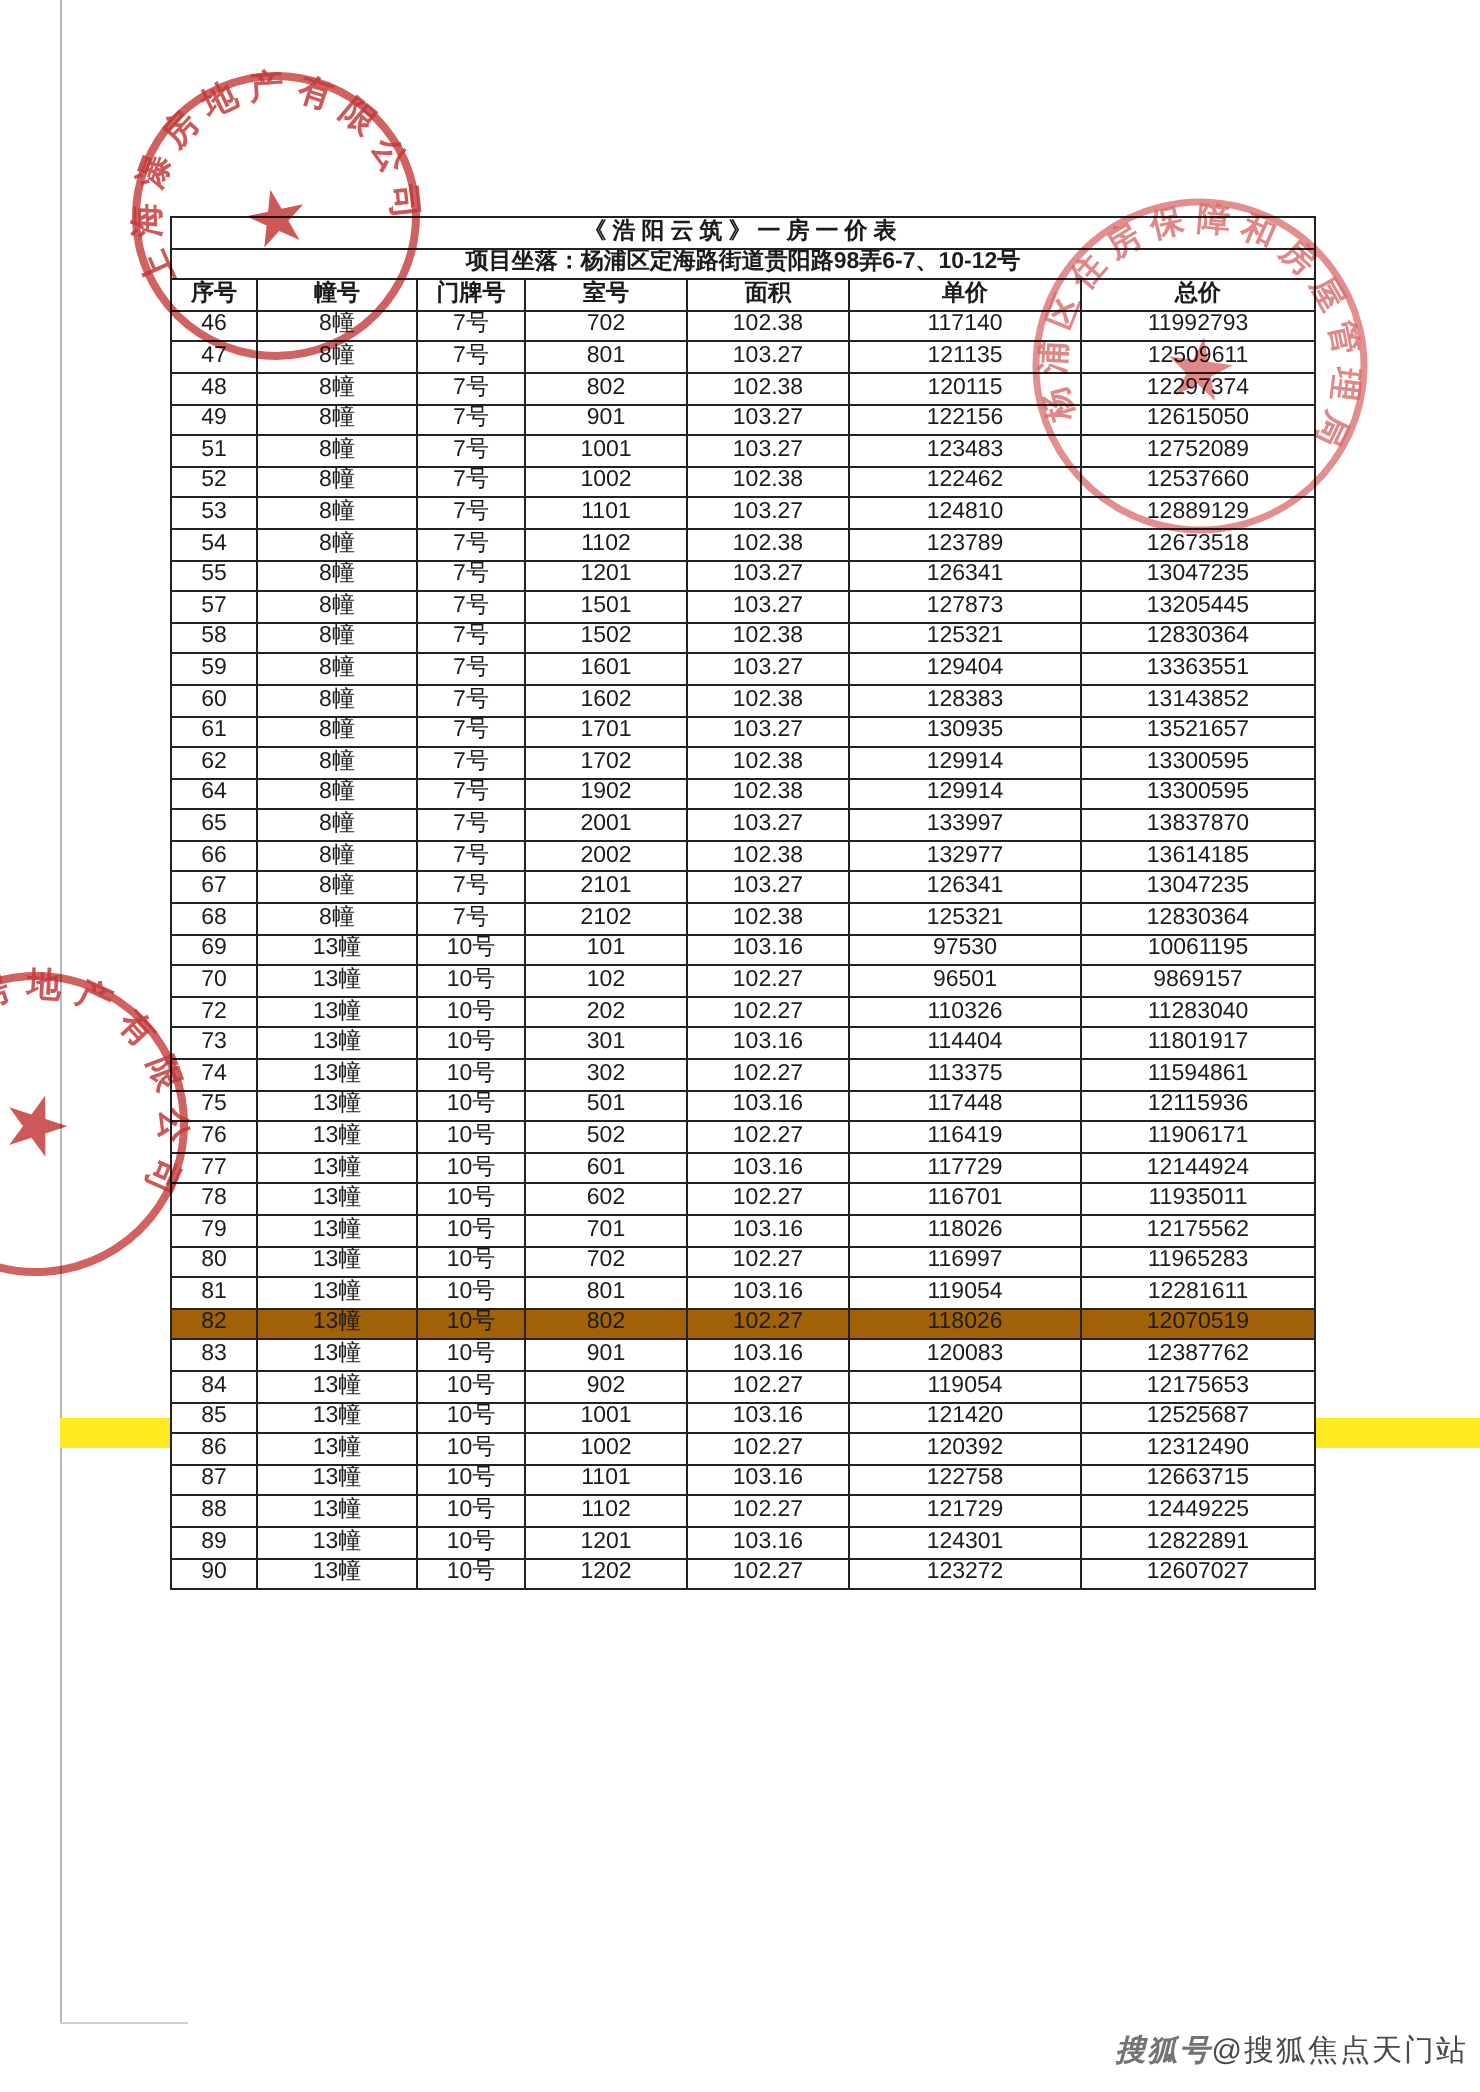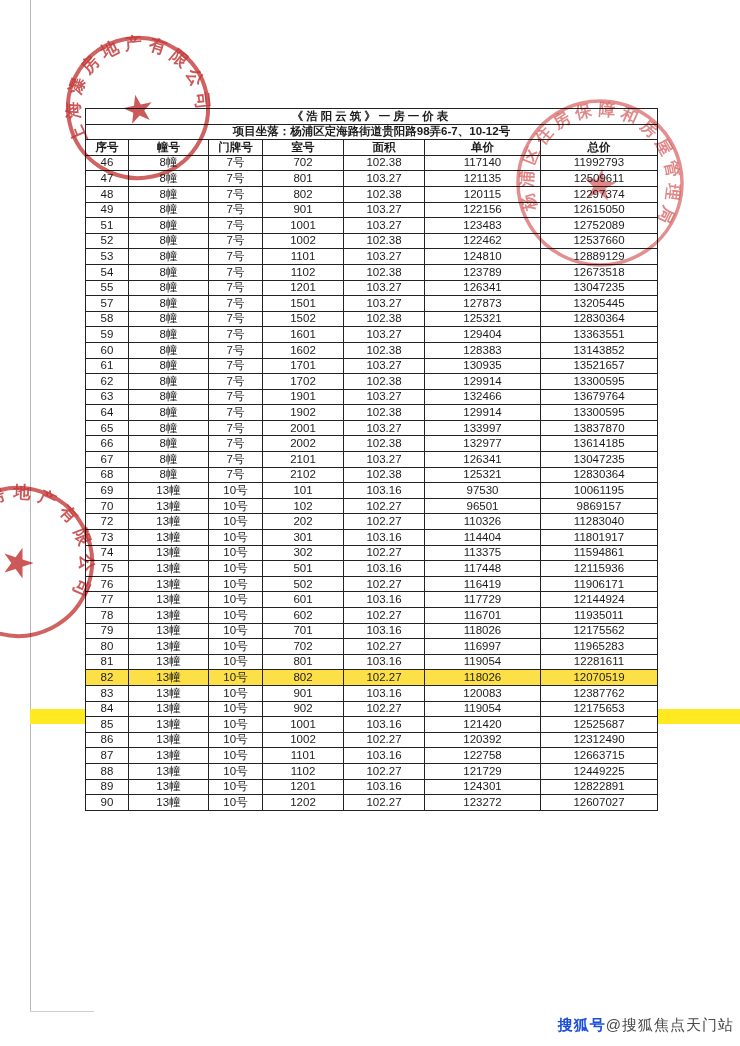--- a/index.html
+++ b/index.html
@@ -26,30 +26,30 @@
     padding:0 2px;
     height:15.6px;
     line-height:1.15;
     white-space:nowrap;
     overflow:hidden;
     background:transparent;
   }
   .title-cell { height:40px; font-size:20px; font-weight:bold; letter-spacing:3px; }
   .loc-cell { height:25px; text-align:left; font-size:12.5px; font-weight:bold; padding-left:5px;margin-top:11px; }
   .col-h { font-weight:bold; font-size:12px; height:21px; }
-  tr.hl td { background:#fde047; }
+  tr.hl td { background:#a16207; }
   .hl-strip { position:absolute; background:#ffe920; }
 
   .seal { position:absolute; mix-blend-mode:multiply; pointer-events:none; }
   .seal-1 { left:56px; top:26px; transform:rotate(-12deg); }
   .seal-2 { left:505px; top:88px; transform:rotate(8deg); }
   .seal-3 { left:-70px; top:474px; transform:rotate(18deg); }
 
   .watermark { position:absolute; right:6px; top:1016px; font-size:15px; color:#4a4a4a; letter-spacing:1px; }
-  .watermark .brand { font-weight:bold; color:#1d4ed8; }
+  .watermark .brand { font-weight:bold; color:#737373;font-style:italic; }
 </style>
 </head>
 <body>
 
 <div class="scan-edge-left"></div>
 <div class="scan-edge-bottom"></div>
 
 <div class="hl-strip" style="left: 30px; width: 55px; top: 708.656px; height: 15.5938px;"></div>
 <div class="hl-strip" style="left: 657px; width: 83px; top: 708.656px; height: 15.5938px;"></div>
 
@@ -210,29 +210,20 @@
       <tr>
         <td>62</td>
         <td>8幢</td>
         <td>7号</td>
         <td>1702</td>
         <td>102.38</td>
         <td>129914</td>
         <td>13300595</td>
       </tr>
       <tr>
-        <td>63</td>
-        <td>8幢</td>
-        <td>7号</td>
-        <td>1901</td>
-        <td>103.27</td>
-        <td>132466</td>
-        <td>13679764</td>
-      </tr>
-      <tr>
         <td>64</td>
         <td>8幢</td>
         <td>7号</td>
         <td>1902</td>
         <td>102.38</td>
         <td>129914</td>
         <td>13300595</td>
       </tr>
       <tr>
         <td>65</td>

